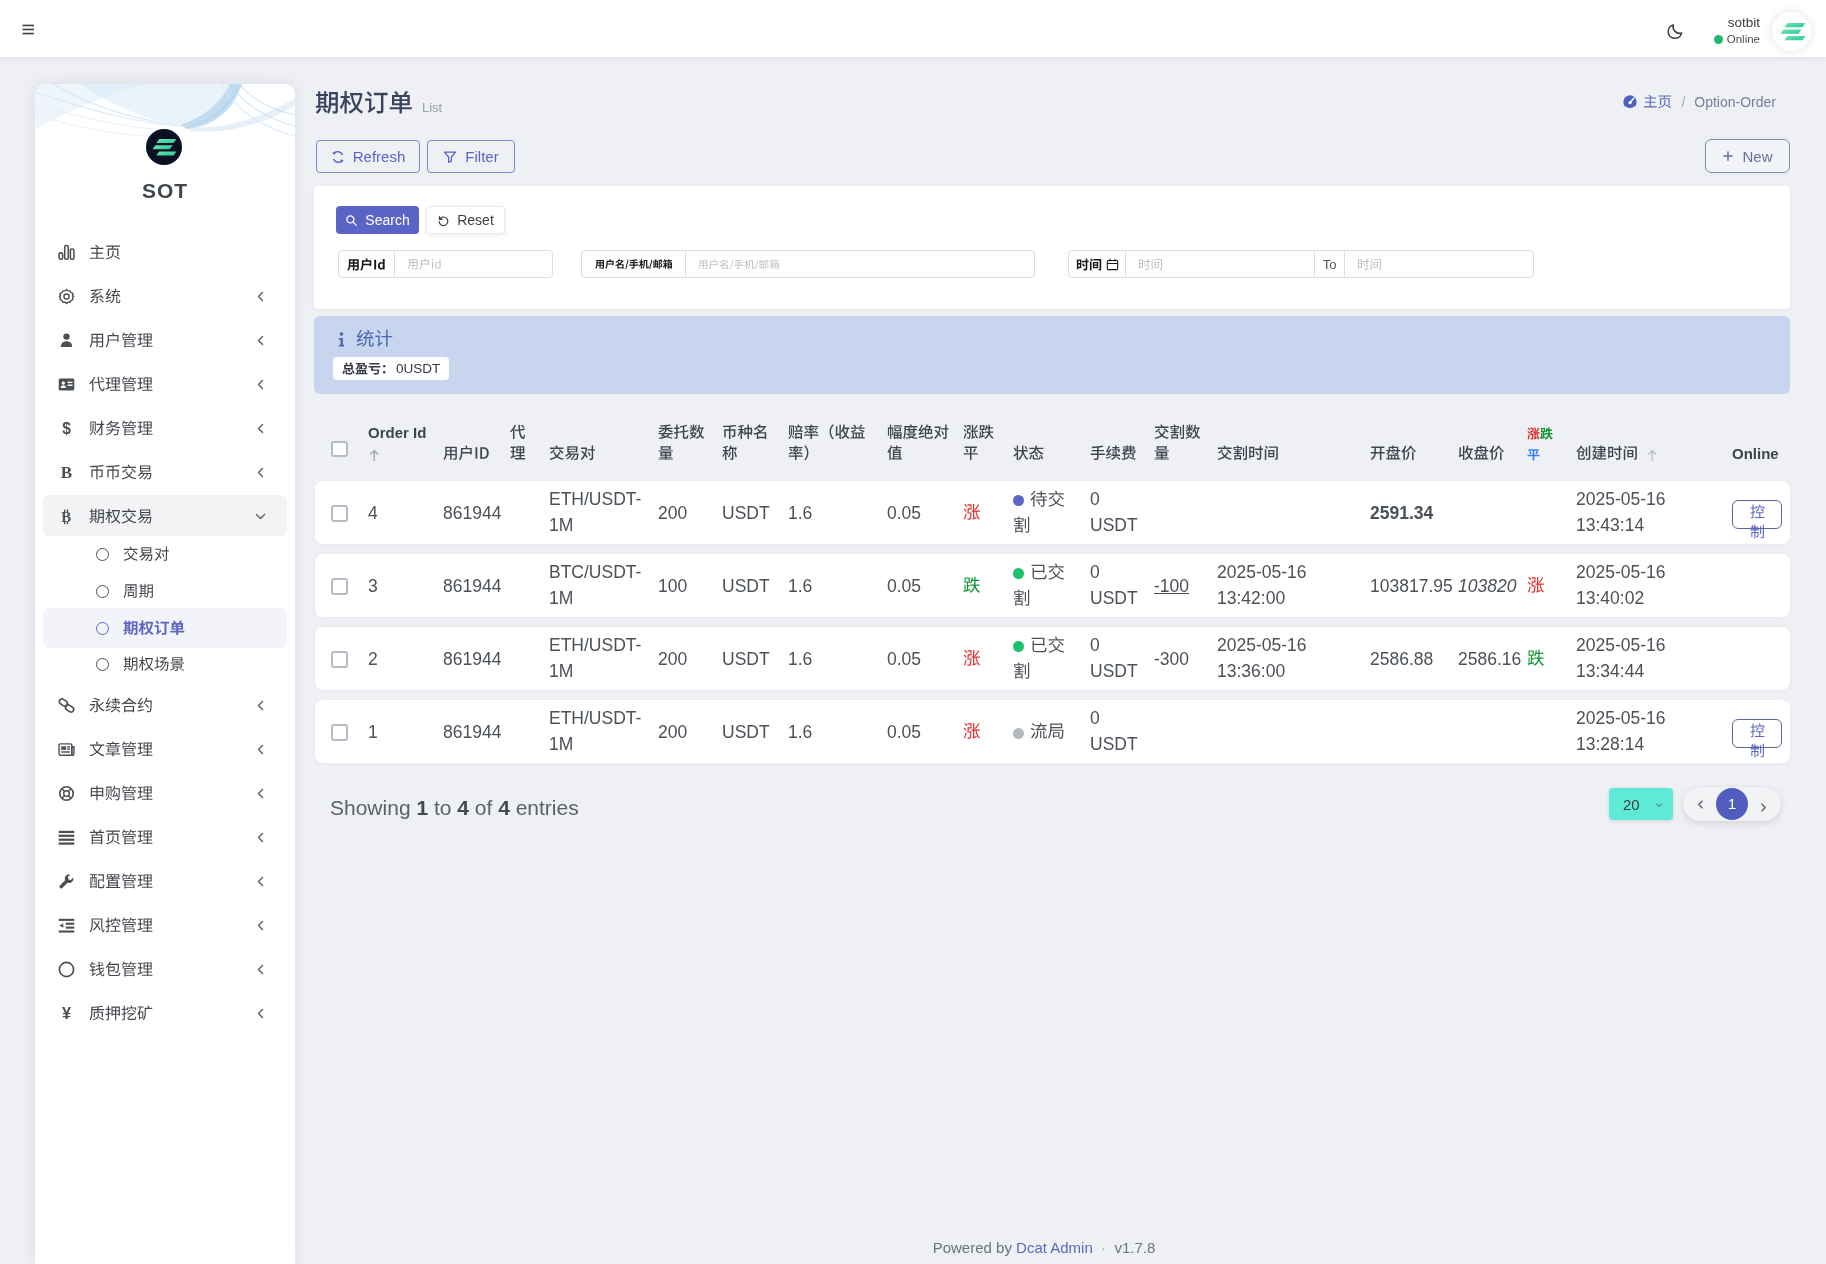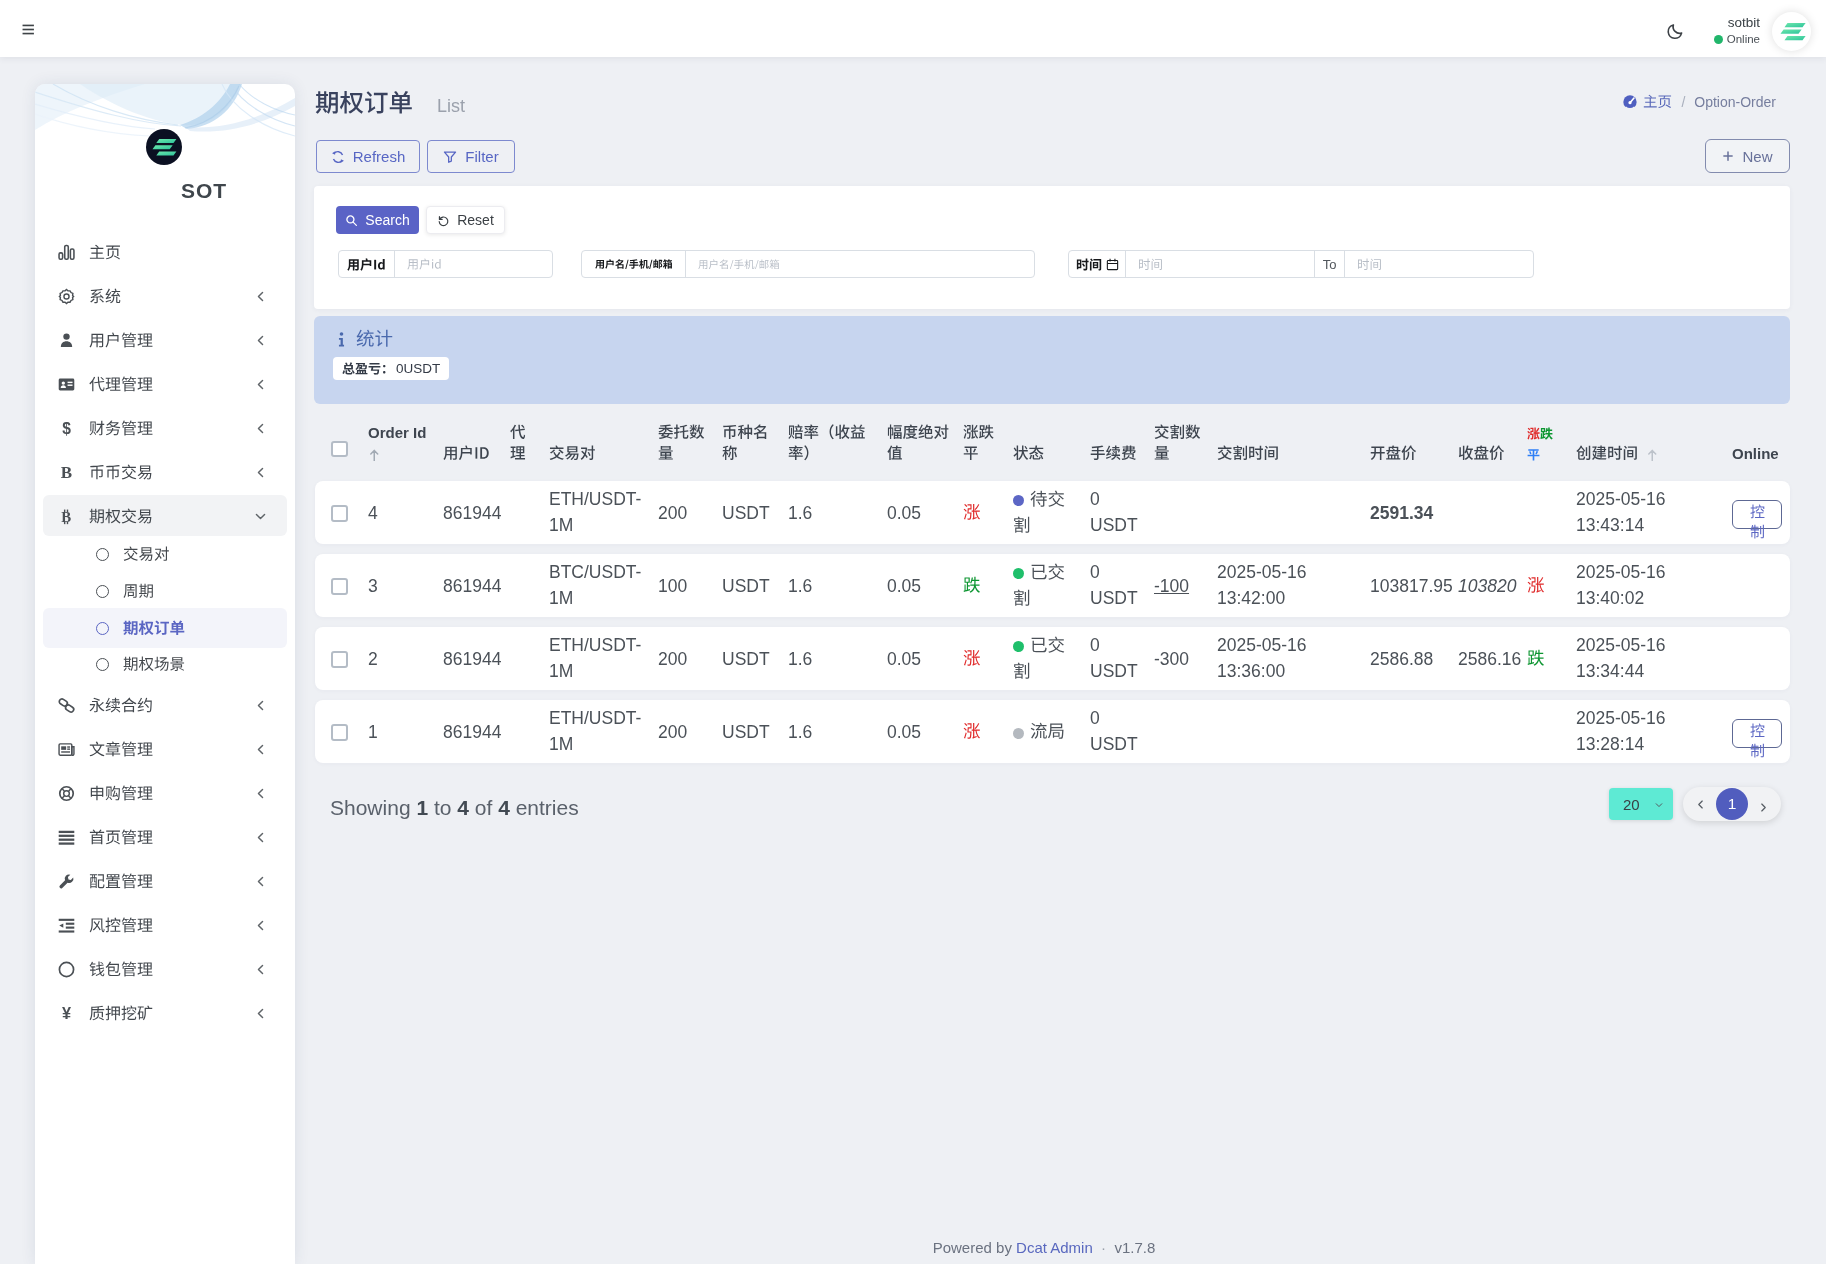--- a/index.html
+++ b/index.html
@@ -182,21 +182,21 @@
       <path d="M196 0 C207 20 235 36 260 42" fill="none" stroke="#c2daf1" stroke-width="1.2" opacity=".7"></path>
       <path d="M187 0 C197 24 228 44 260 52" fill="none" stroke="#d4e6f5" stroke-width="1.1" opacity=".75"></path>
       <path d="M204 0 C217 16 240 27 260 31" fill="none" stroke="#b6d4ee" stroke-width="1.1" opacity=".6"></path>
       <path d="M150 44 C178 39 196 20 204 2" fill="none" stroke="#a3c8e8" stroke-width="1.2" opacity=".5"></path>
     </svg>
     <div style="position:absolute;left:111px;top:45px;width:36px;height:36px;border-radius:50%;background:#0b1022"><svg width="36" height="36" viewBox="0 0 36 36">
         <path d="M13.2 10.0 H30.4 L27.5 14.1 H10.3 Z" fill="url(#sg1)"></path>
         <path d="M9.4 16.2 H26.7 L23.7 20.3 H6.5 Z" fill="url(#sg1)"></path>
         <path d="M13.2 22.4 H30.4 L27.5 26.5 H10.3 Z" fill="url(#sg1)"></path>
       </svg></div>
-    <div class="ab " style="left:0px;top:95px;width:260px;height:22px;text-align:center;font-size:21px;font-weight:bold;color:#3f464c;letter-spacing:1px;font-family:'Liberation Sans',sans-serif;margin-left:39px;">SOT</div>
+    <div class="ab " style="left:0px;top:95px;width:260px;height:22px;text-align:center;font-size:21px;font-weight:bold;color:#3f464c;letter-spacing:1px;font-family:'Liberation Sans',sans-serif;">SOT</div>
     <div class="ab " style="left:0px;top:148px;width:260px;height:40px;display:flex;align-items:center;">
       <span class="mi">
         <svg width="17" height="17" viewBox="0 0 24 24" style="">
           <g fill="none" stroke="#4b5055" stroke-width="2.2">
             <rect x="1.5" y="12.5" width="5" height="9" rx="2"></rect>
             <rect x="9.5" y="2" width="5" height="19.5" rx="2"></rect>
             <rect x="17.5" y="7" width="5" height="14.5" rx="2"></rect>
           </g>
         </svg>
       </span>
@@ -562,21 +562,21 @@
           <use href="#r666f" x="3000"></use>
         </svg>
       </span>
     </div>
   </div>
 <div class="ab " style="left:315px;top:90px;width:500px;height:30px;font-size:24.5px;"><svg class="zt " viewBox="0 0 4000 1000" style="width:98.0px;height:24.5px;vertical-align:-2.9px;color:#39425e;">
       <use href="#m671f" x="0"></use>
       <use href="#m6743" x="1000"></use>
       <use href="#m8ba2" x="2000"></use>
       <use href="#m5355" x="3000"></use>
-    </svg><span style="font-size:18px;color:#9ba1ac;margin-left:24px">List</span></div>
+    </svg><span style="font-size:13px;color:#9ba1ac;margin-left:9px">List</span></div>
 <div class="ab " style="left:1620px;top:93px;width:170px;height:20px;text-align:right;white-space:nowrap;left:auto;right:50px;"><svg width="16" height="16" viewBox="0 0 24 24" style="vertical-align:-3px">
       <circle cx="12" cy="12" r="10" fill="#4f5fc0"></circle>
       <path d="M12 13 18 6" stroke="#fff" stroke-width="2.4" stroke-linecap="round"></path>
       <circle cx="12" cy="13" r="2.4" fill="#fff"></circle>
       <path d="M4.8 19.8a10 10 0 0 0 14.4 0" fill="none" stroke="#eef0f4" stroke-width="3.4"></path>
     </svg><span style="display:inline-block;width:5px"></span><svg class="zt " viewBox="0 0 2000 1000" style="width:29.0px;height:14.5px;vertical-align:-1.7px;color:#5968b9;">
       <use href="#r4e3b" x="0"></use>
       <use href="#r9875" x="1000"></use>
     </svg><span style="color:#a9afbd;font-size:14px;margin:0 9px">/</span><span style="font-size:14px;color:#767e9e">Option-Order</span></div>
 <div class="ab " style="left:316px;top:140px;width:104px;height:33px;border:1px solid #7d89cf;border-radius:4px;display:flex;align-items:center;justify-content:center;gap:8px;color:#5766c4;font-size:15px;">
@@ -685,21 +685,21 @@
       </svg>
     </div>
     <div style="width:30px;display:flex;align-items:center;justify-content:center;height:100%;border-left:1px solid #d9dee4;font-size:13px;color:#51565c">To</div>
     <div style="flex:1;display:flex;align-items:center;padding-left:12px;height:100%;border-left:1px solid #d9dee4">
       <svg class="zt " viewBox="0 0 2000 1000" style="width:25.0px;height:12.5px;vertical-align:-1.5px;color:#b7bdc6;">
         <use href="#r65f6" x="0"></use>
         <use href="#r95f4" x="1000"></use>
       </svg>
     </div>
   </div>
-<div class="ab " style="left:314px;top:316px;width:1476px;height:88px;background:#c7d5ef;border-radius:6px;">
+<div class="ab " style="left:314px;top:316px;width:1476px;height:78px;background:#c7d5ef;border-radius:6px;">
     <div class="ab " style="left:20px;top:13px;width:400px;height:22px;"><svg width="15" height="15" viewBox="0 0 8 20" style="vertical-align:-2px">
         <circle cx="4" cy="2.6" r="2.4" fill="#4a69ad"></circle>
         <path d="M0.6 8h5.2v9H7.4v2.4H0.6V17h2.2v-6.6H0.6z" fill="#4a69ad"></path>
       </svg><span style="display:inline-block;width:7px"></span><svg class="zt " viewBox="0 0 2000 1000" style="width:37.0px;height:18.5px;vertical-align:-2.2px;color:#4a69ad;">
         <use href="#r7edf" x="0"></use>
         <use href="#r8ba1" x="1000"></use>
       </svg></div>
     <div class="ab " style="left:19px;top:41px;width:200px;height:23px;width:auto;display:inline-flex;align-items:center;background:#fff;border-radius:4px;padding:0 9px;height:23px;">
       <svg class="zt " viewBox="0 0 4000 1000" style="width:52.0px;height:13px;vertical-align:-1.6px;color:#333a46;">
         <use href="#b603b" x="0"></use>

